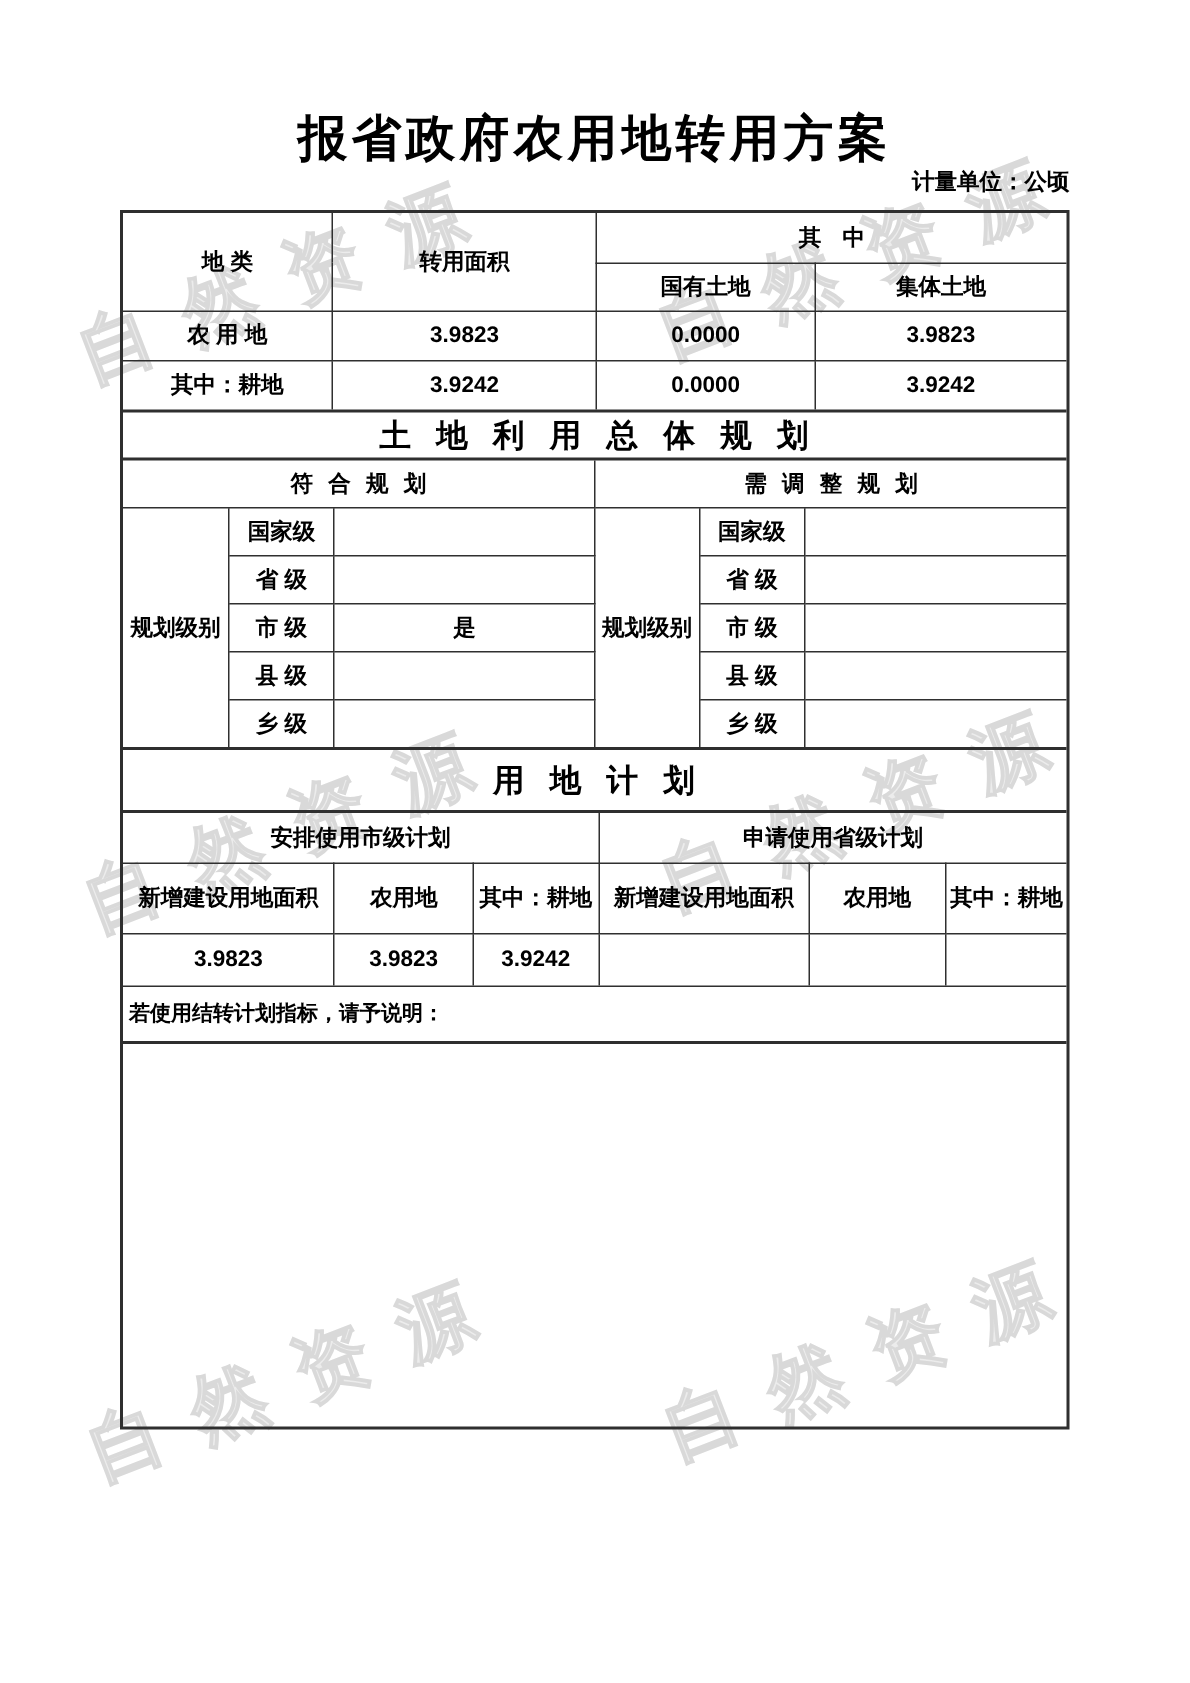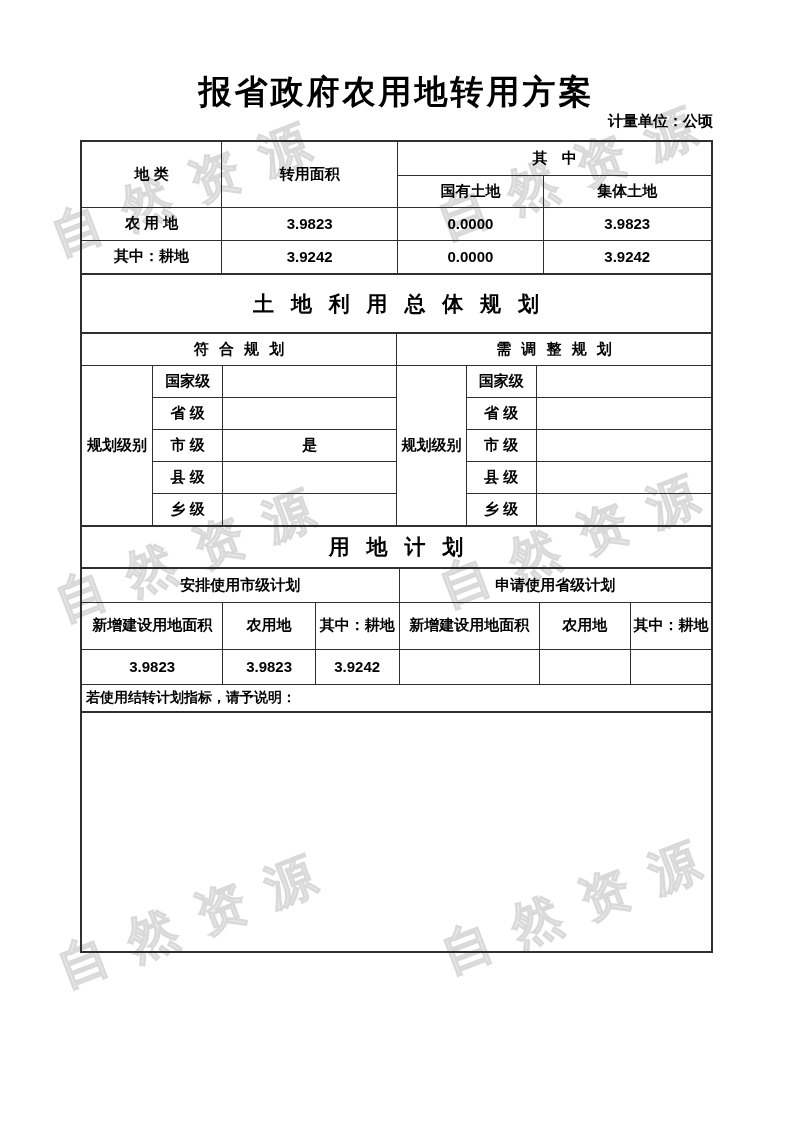--- a/index.html
+++ b/index.html
@@ -69,35 +69,35 @@
   table.grid td.lc{border-right:none;}
   table.grid td.lr{border-bottom:none;}
   td.num{font-weight:normal;font-size:15px;}
   td.small{font-size:14px;}
   td.ws{word-spacing:10px;margin-top:15px;}
   .t1 tr:nth-child(1){height:33px;}
   .t1 tr:nth-child(2){height:32px;}
   .t1 tr:nth-child(3){height:33px;padding-left:27px;}
   .t1 tr:nth-child(4){height:33px;}
   .sec{
-    height:61px;flex:0 0 auto;box-sizing:border-box;
+    height:34px;flex:0 0 auto;box-sizing:border-box;
     border-top:2px solid #2f2f2f;border-bottom:2px solid #2f2f2f;
     display:flex;align-items:center;justify-content:center;
     font-size:21px;font-weight:bold;
     word-spacing:9px;letter-spacing:1px;
   }
   .sec2{height:44px;}
   .t2 tr:nth-child(1){height:31px;}
   .t2 tr{height:32px;}
   .t2 td.hdr{word-spacing:6px;margin-top:26px;}
   .t3 tr:nth-child(1){height:33px;}
   .t3 tr:nth-child(2){height:47px;}
   .t3 tr:nth-child(3){height:35px;}
   .note{
-    height:29px;flex:0 0 auto;box-sizing:border-box;
+    height:39px;flex:0 0 auto;box-sizing:border-box;
     border-top:1px solid #2f2f2f;
     border-bottom:2px solid #2f2f2f;
     display:flex;align-items:center;
     padding-left:4px;
     font-size:14px;font-weight:bold;
   }
   .bigbox{flex:1 1 auto;}
 </style>
 </head>
 <body>

